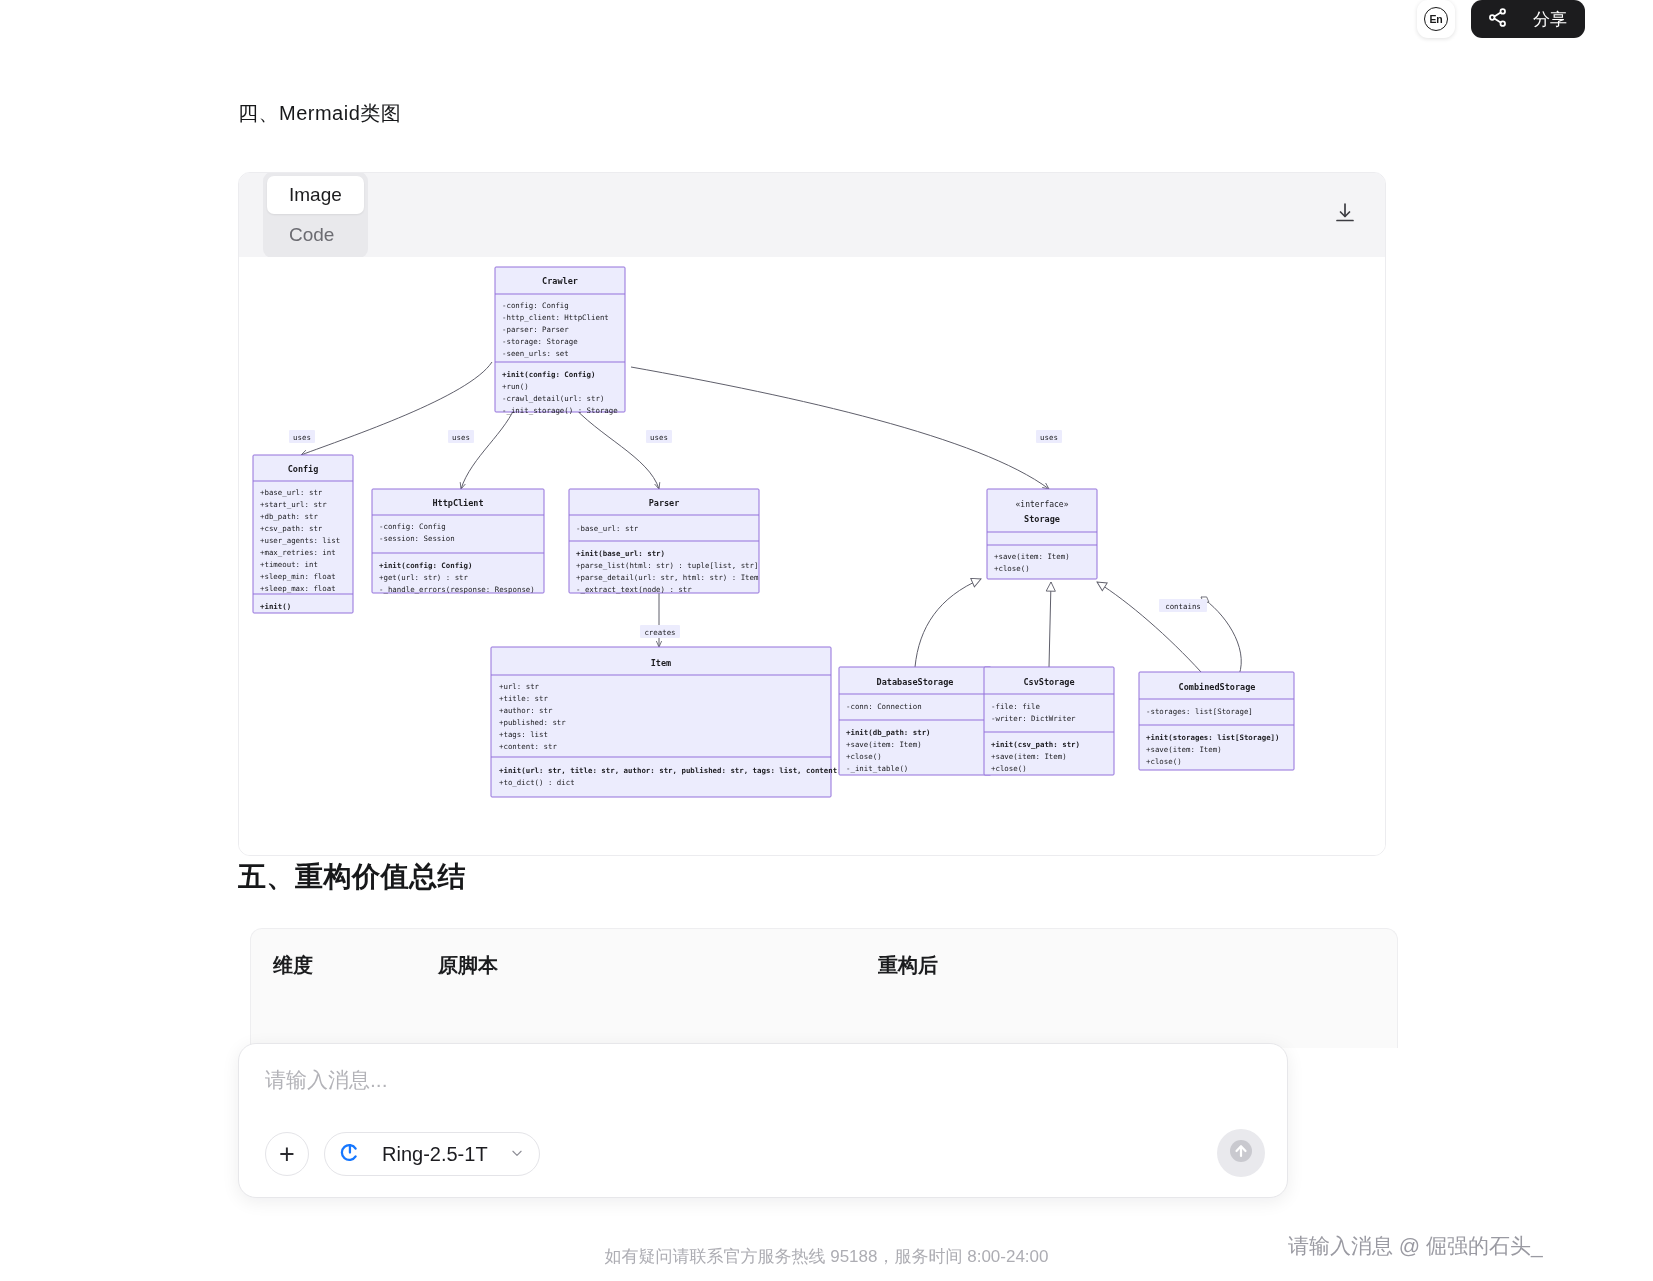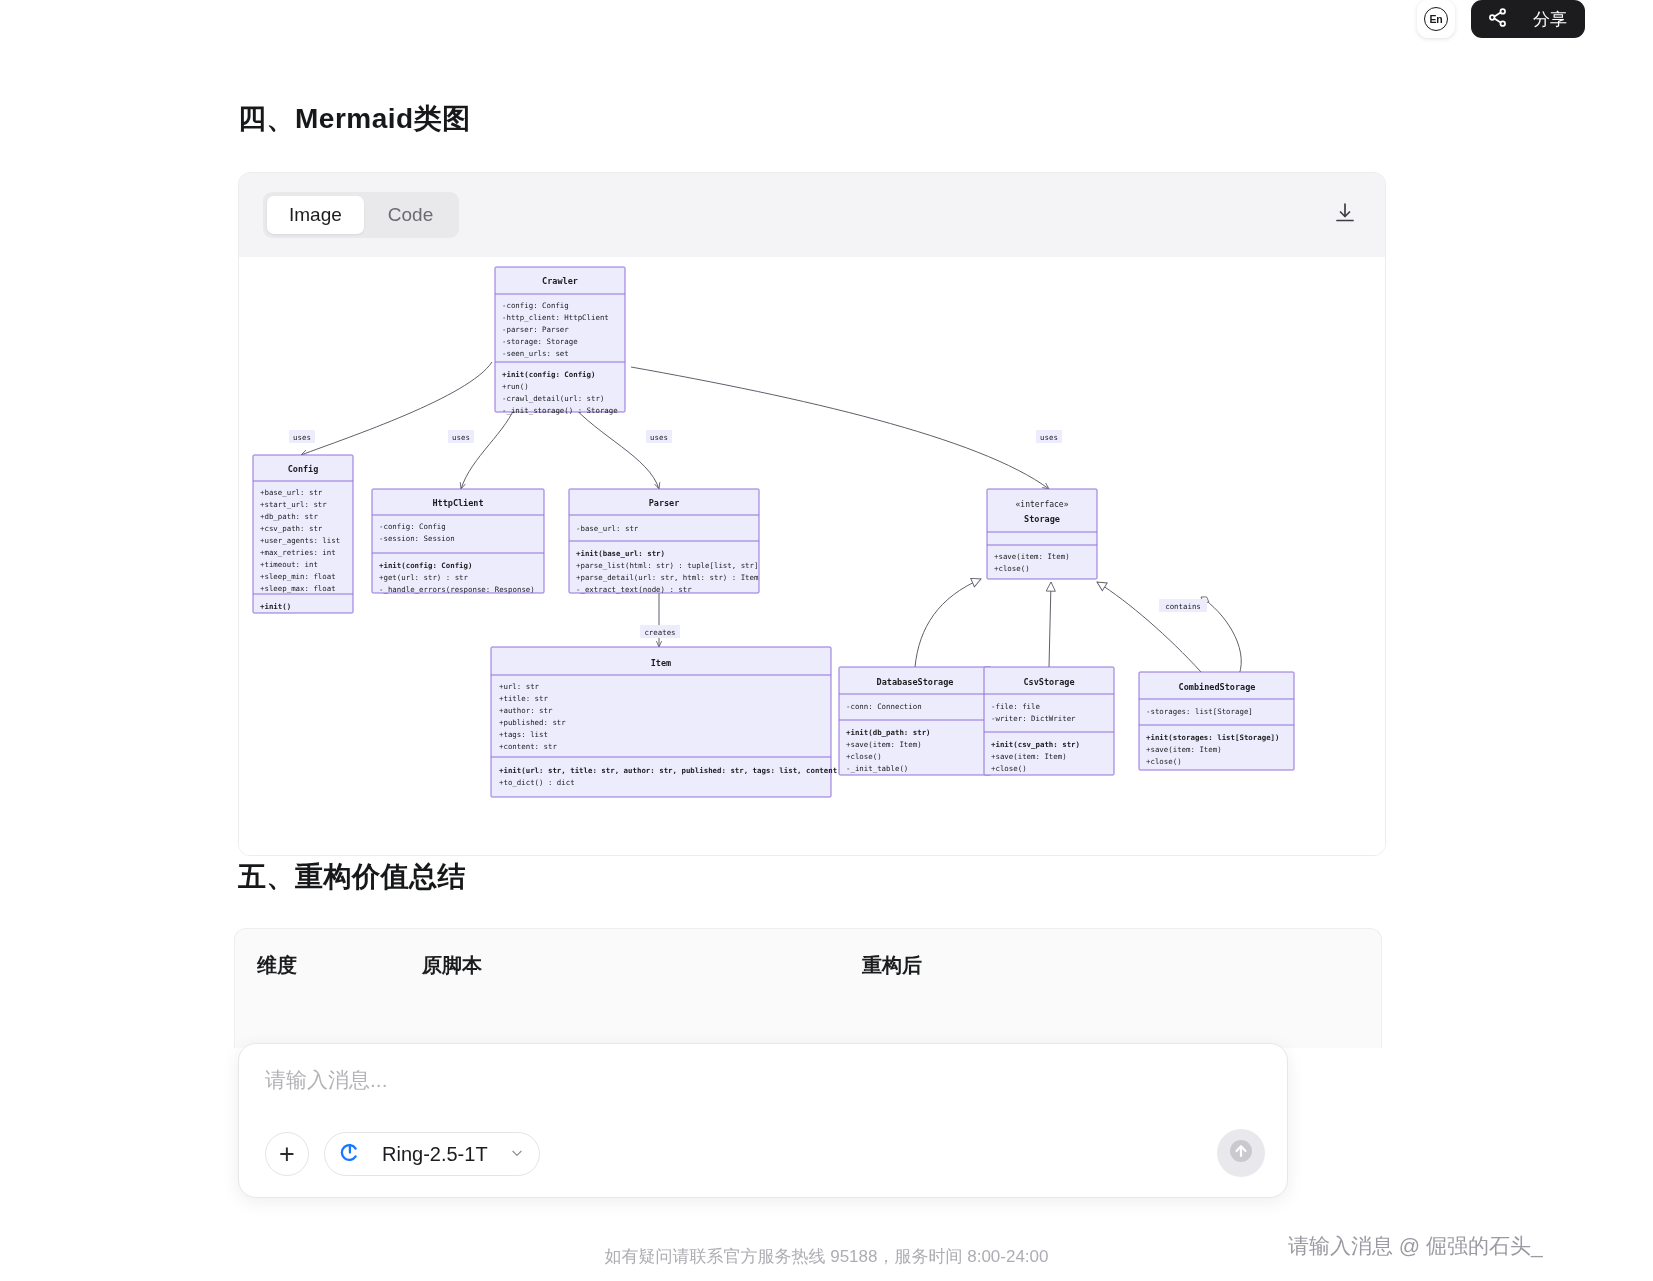--- a/index.html
+++ b/index.html
@@ -33,56 +33,56 @@
     display: flex; align-items: center; gap: 25px;
     pointer-events: auto; cursor: pointer;
   }
   .share-label { font-size: 17px; font-weight: 500; line-height: 1; }
 
   
   .content { position: absolute; left: 0; top: 0; width: 1653px; }
 
   .h2 {
     position: absolute; left: 238px; top: 100px;
-    font-size: 28px; font-weight: 700; color: #17181a; letter-spacing: .5px;
+    font-size: 20px; font-weight: 400; color: #17181a; letter-spacing: .5px;
   }
   .h2b {
     position: absolute; left: 238px; top: 858px;
     font-size: 28px; font-weight: 700; color: #17181a; letter-spacing: .5px;
   }
 
   
   .mcard {
     position: absolute; left: 238px; top: 172px;
     width: 1148px; height: 684px;
     background: #fff; border-radius: 12px;
     border: 1px solid #ececef;
     overflow: hidden;
   }
   .mhead {
     height: 84px; background: #f4f4f6;
     display: flex; align-items: center; padding: 0 24px;
     position: relative;
   }
   .seg {
-    display: flex; background: #e9e9ec; border-radius: 9px; padding: 4px; gap: 2px;
+    display: flex; background: #e9e9ec; border-radius: 9px; padding: 4px; gap: 2px; flex-direction: column;
   }
   .seg-item {
     padding: 7px 22px; border-radius: 7px; font-size: 19px; color: #6b6b71; cursor: pointer;
     line-height: 1.25;
   }
   .seg-item.active { background: #fff; color: #1c1c1e; box-shadow: 0 1px 2px rgba(0,0,0,.08); }
   .dl-icon { position: absolute; right: 28px; top: 50%; transform: translateY(-50%); cursor: pointer; }
 
   .mbody { position: relative; height: 600px; background: #fff; }
   svg.diagram { display:block; }
 
   
   .tcard {
-    position: absolute; left: 234px; top: 928px;
+    position: absolute; left: 250px; top: 928px;
     width: 1148px; height: 120px;
     background: #fafafa; border-radius: 12px 12px 0 0;
     border: 1px solid #eeeef0; border-bottom: none;
   }
   .thead { display: flex; align-items: center; height: 72px; padding: 0 22px; }
   .th { font-size: 20px; font-weight: 700; color: #1b1c1e; }
   .th1 { width: 165px; }
   .th2 { width: 440px; }
   .th3 { flex: 1; font-family: Liberation Mono, monospace; }
 

